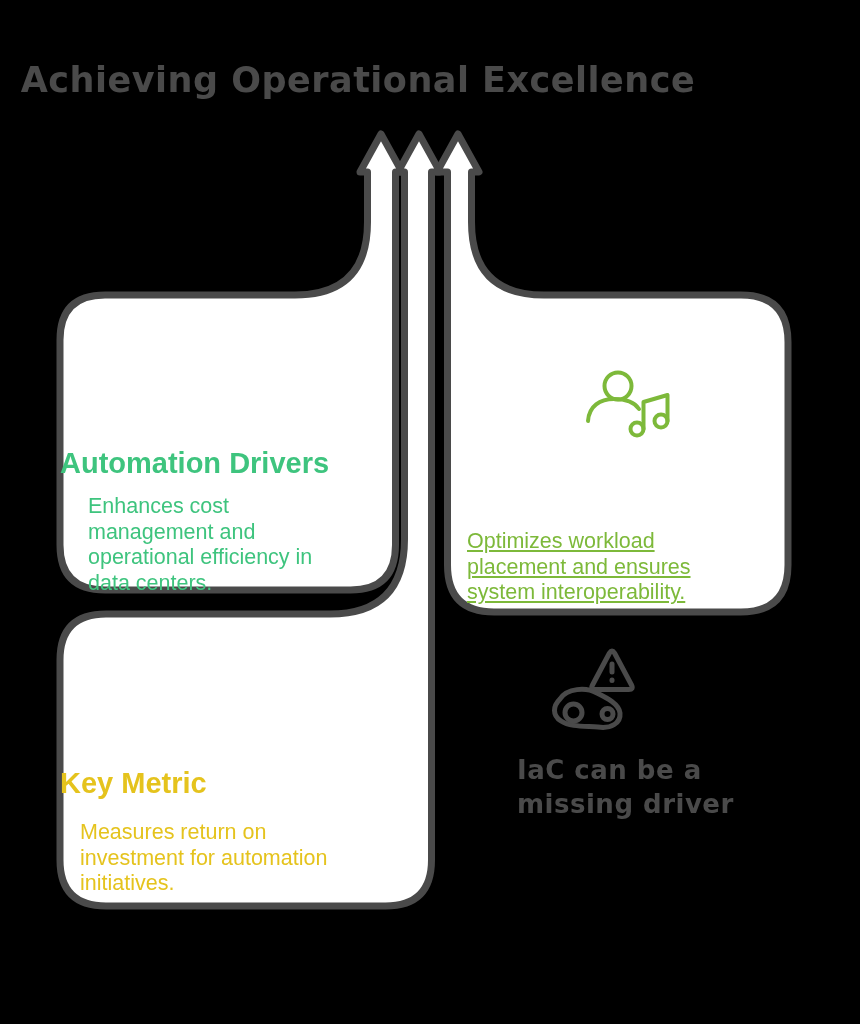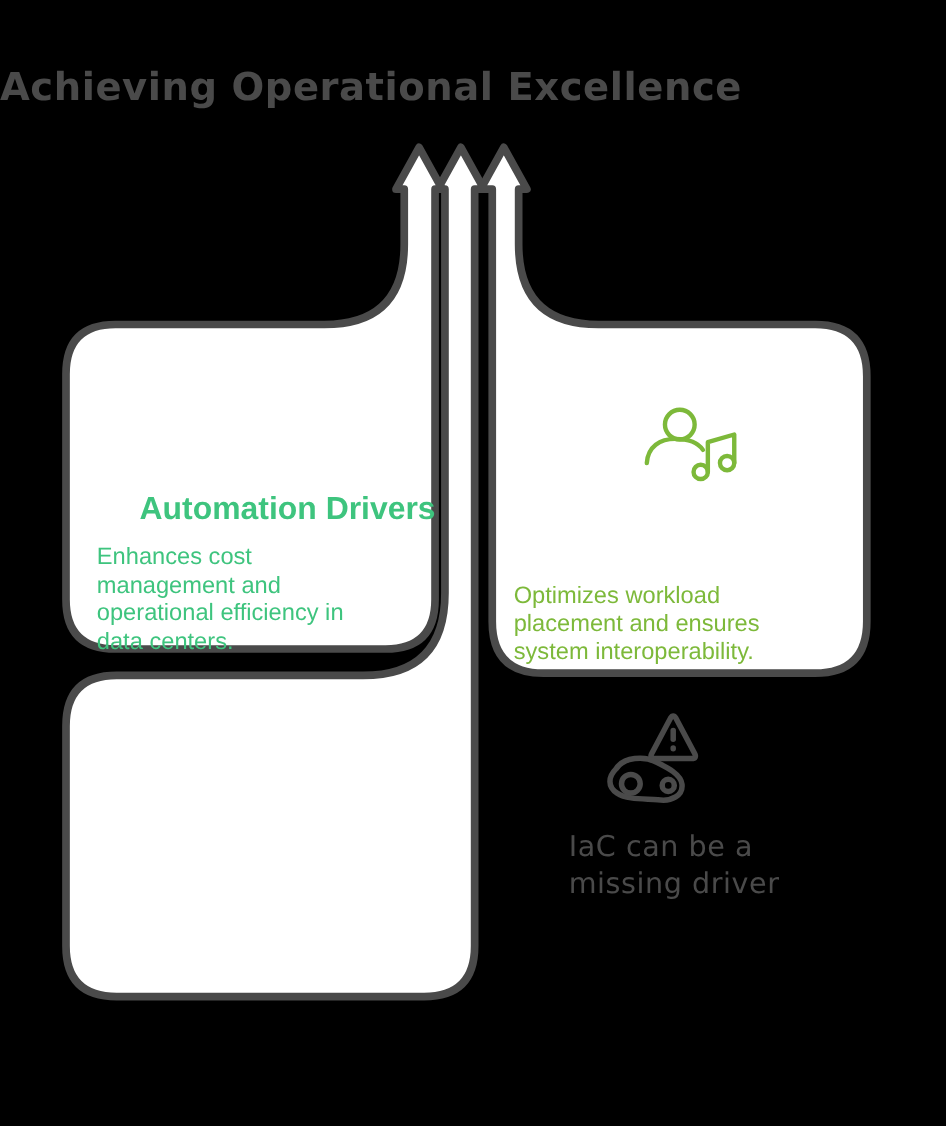--- a/index.html
+++ b/index.html
@@ -26,49 +26,50 @@
   }
   .icon-dark{
     fill:none;
     stroke:var(--c-outline,#4a4a4a);
     stroke-width:5;
     stroke-linecap:round;
     stroke-linejoin:round;
   }
   .page-title{
     position:absolute;top:60px;left:0;width:716px;
+    text-align:center;
     font-family:"DejaVu Sans",sans-serif;
     font-weight:bold;
     font-size:35px;
     letter-spacing:0.5px;
     color:var(--c-outline,#4a4a4a);
   }
   .box-heading{
     position:absolute;
-    text-align:right;
+    text-align:left;
     font-weight:bold;
     font-size:29px;
     line-height:33px;
   }
   .box-body{
     position:absolute;
     font-size:21.5px;
     line-height:25.5px;
     white-space:pre-line;
   }
   .h-automation{left:60px;top:447px;width:336px;color:var(--c-automation,#3ec47e);}
   .b-automation{left:88px;top:494px;width:280px;color:var(--c-automation,#3ec47e);}
   .h-orchestration{left:477px;top:446px;width:280px;color:var(--c-orchestration,#7db93a);}
-  .b-orchestration{left:467px;top:529px;width:300px;color:var(--c-orchestration,#7db93a);}
+  .b-orchestration{left:467px;top:529px;width:300px;color:var(--c-orchestration,#7db93a);text-decoration:underline;}
   .h-metric{left:60px;top:767px;width:371px;color:var(--c-metric,#e5c31d);}
   .b-metric{left:80px;top:820px;width:331px;color:var(--c-metric,#e5c31d);}
   .side-note{
     position:absolute;left:517px;top:753px;width:240px;
     font-family:"DejaVu Sans",sans-serif;
-    font-weight:normal;
+    font-weight:bold;
     font-size:26px;
     line-height:34px;
     letter-spacing:0.5px;
     white-space:pre-line;
     color:var(--c-note,#4a4a4a);
   }
 </style>
 </head>
 <body>
 
@@ -145,17 +146,21 @@
   <div class="box-heading h-automation">Automation Drivers</div>
   <div class="box-body b-automation">Enhances cost
 management and
 operational efficiency in
 data centers.</div>
 
   <div class="box-body b-orchestration">Optimizes workload
 placement and ensures
 system interoperability.</div>
 
+  <div class="box-heading h-metric">Key Metric</div>
+  <div class="box-body b-metric">Measures return on
+investment for automation
+initiatives.</div>
 
   <div class="side-note">IaC can be a
 missing driver</div>
 
 </div>
 
 </body></html>

